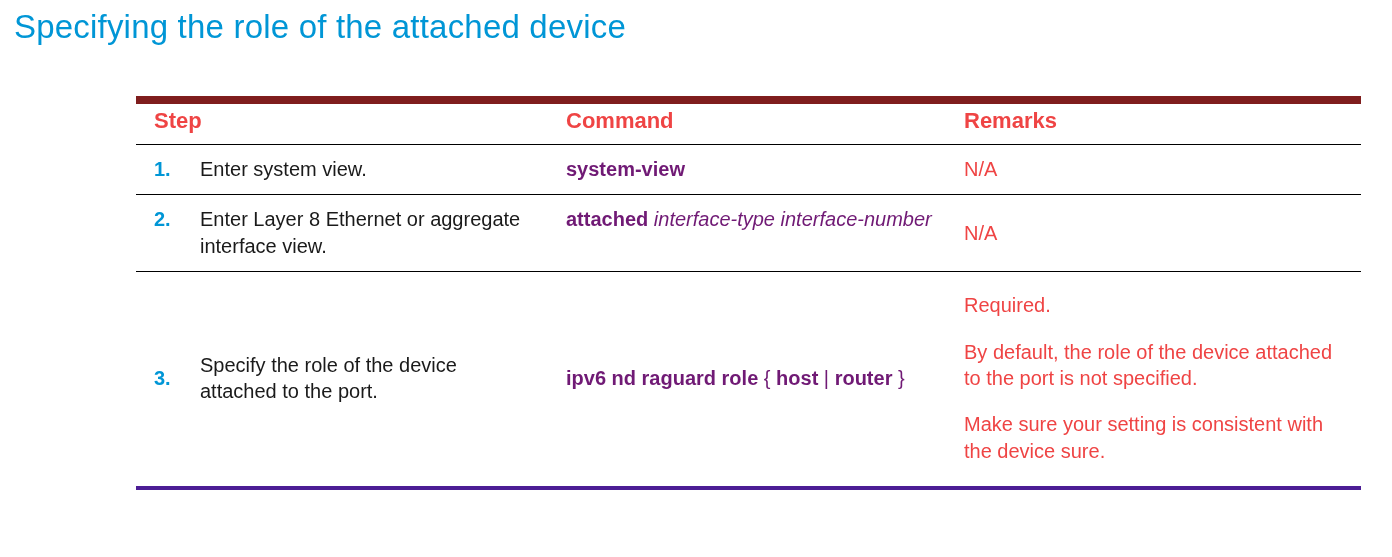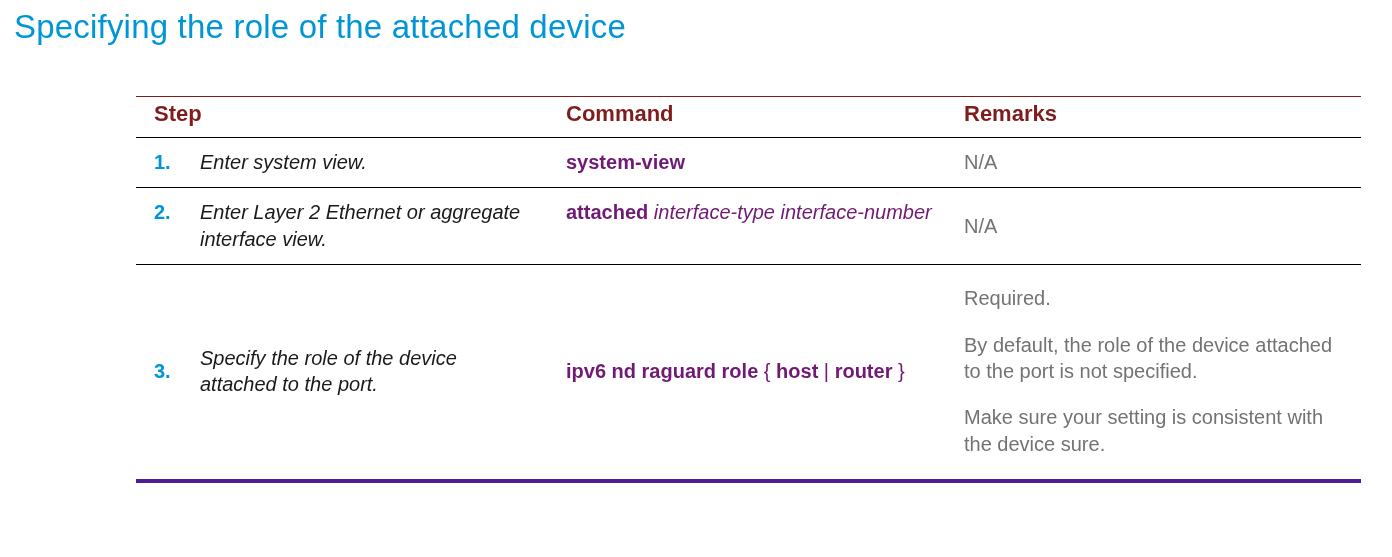--- a/index.html
+++ b/index.html
@@ -43,24 +43,24 @@
   table.proc col.c-step { width: 56px; }
   table.proc col.c-desc { width: 360px; }
   table.proc col.c-cmd  { width: 400px; }
   table.proc col.c-rem  { width: 409px; }
 
   thead th {
     text-align: left;
     font-size: 22px;
     font-weight: 700;
     padding: 4px 0 10px 0;
-    border-top: 1px solid #7f1d1d;
+    border-top: 8px solid #7f1d1d;
     border-bottom: 1.5px solid #000000;
     vertical-align: bottom;
-    color: #7f1d1d;
+    color: #ef4444;
   }
   thead th.step-head { padding-left: 18px; }
   thead th.cmd-head  { padding-left: 14px; }
   thead th.rem-head  { padding-left: 12px; }
 
   tbody td {
     border-bottom: 1.2px solid #000000;
     vertical-align: top;
     font-size: 20px;
     line-height: 1.32;
@@ -73,31 +73,30 @@
     padding-left: 18px;
     color: #0096d6;
     font-weight: 700;
     font-size: 20px;
     white-space: nowrap;
   }
   td.desc {
     padding-left: 8px;
     padding-right: 20px;
     color: #1a1a1a;
-    font-style: italic;
   }
   td.cmd {
     padding-left: 14px;
     padding-right: 18px;
     color: #701a75;
   }
   td.rem {
     padding-left: 12px;
     padding-right: 10px;
-    color: #737373;
+    color: #ef4444;
   }
   td.mid { vertical-align: middle; }
   .bold { font-weight: 700; }
   .ital { font-style: italic; margin-top: 39px; }
   .rem-p {
     margin: 0 0 20px 0;
   }
   .rem-p:last-child { margin-bottom: 0; }
   .row3 td { padding-top: 20px; padding-bottom: 22px; }
 </style>
@@ -131,21 +130,21 @@
           <td class="cmd">
             <span class="bold">system-view</span>
           </td>
           <td class="rem">
             <p class="rem-p">N/A</p>
           </td>
         </tr>
 
         <tr>
           <td class="num">2.</td>
-          <td class="desc">Enter Layer 2 Ethernet or aggregate interface view.</td>
+          <td class="desc">Enter Layer 8 Ethernet or aggregate interface view.</td>
           <td class="cmd">
             <span class="bold">attached</span>
             <span class="ital">interface-type</span>
             <span class="ital">interface-number</span>
           </td>
           <td class="rem mid">
             <p class="rem-p">N/A</p>
           </td>
         </tr>
 

